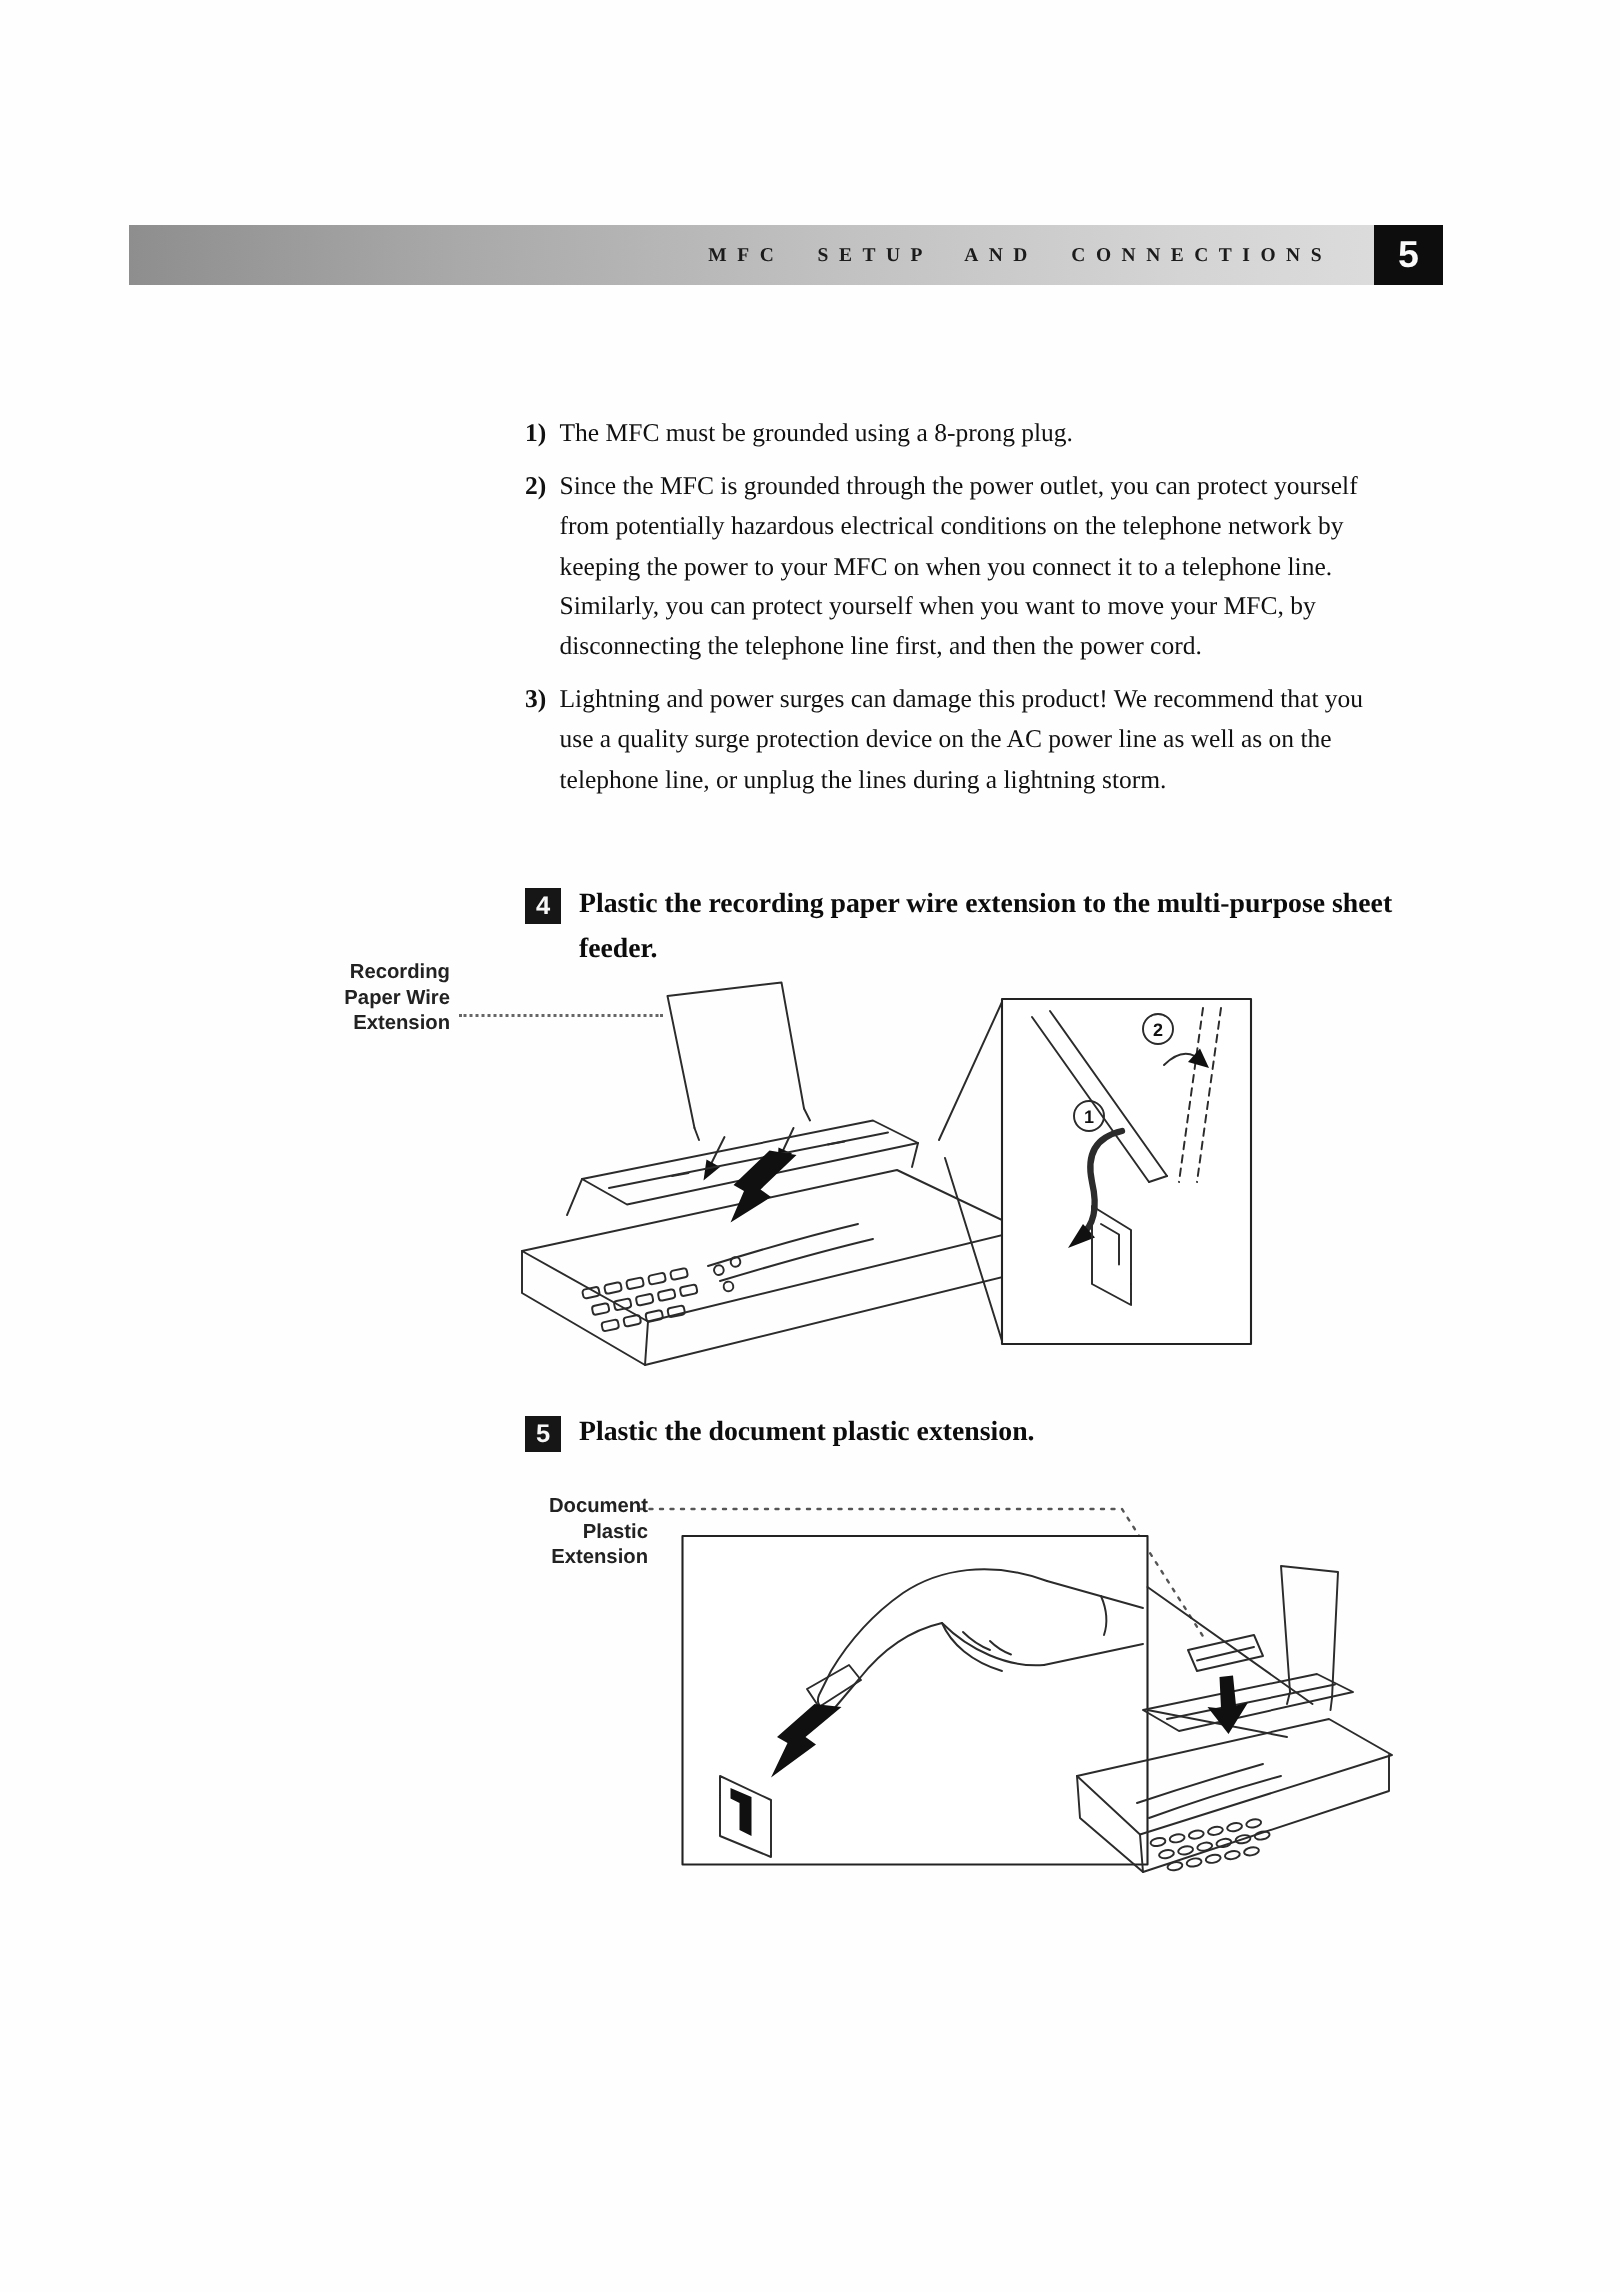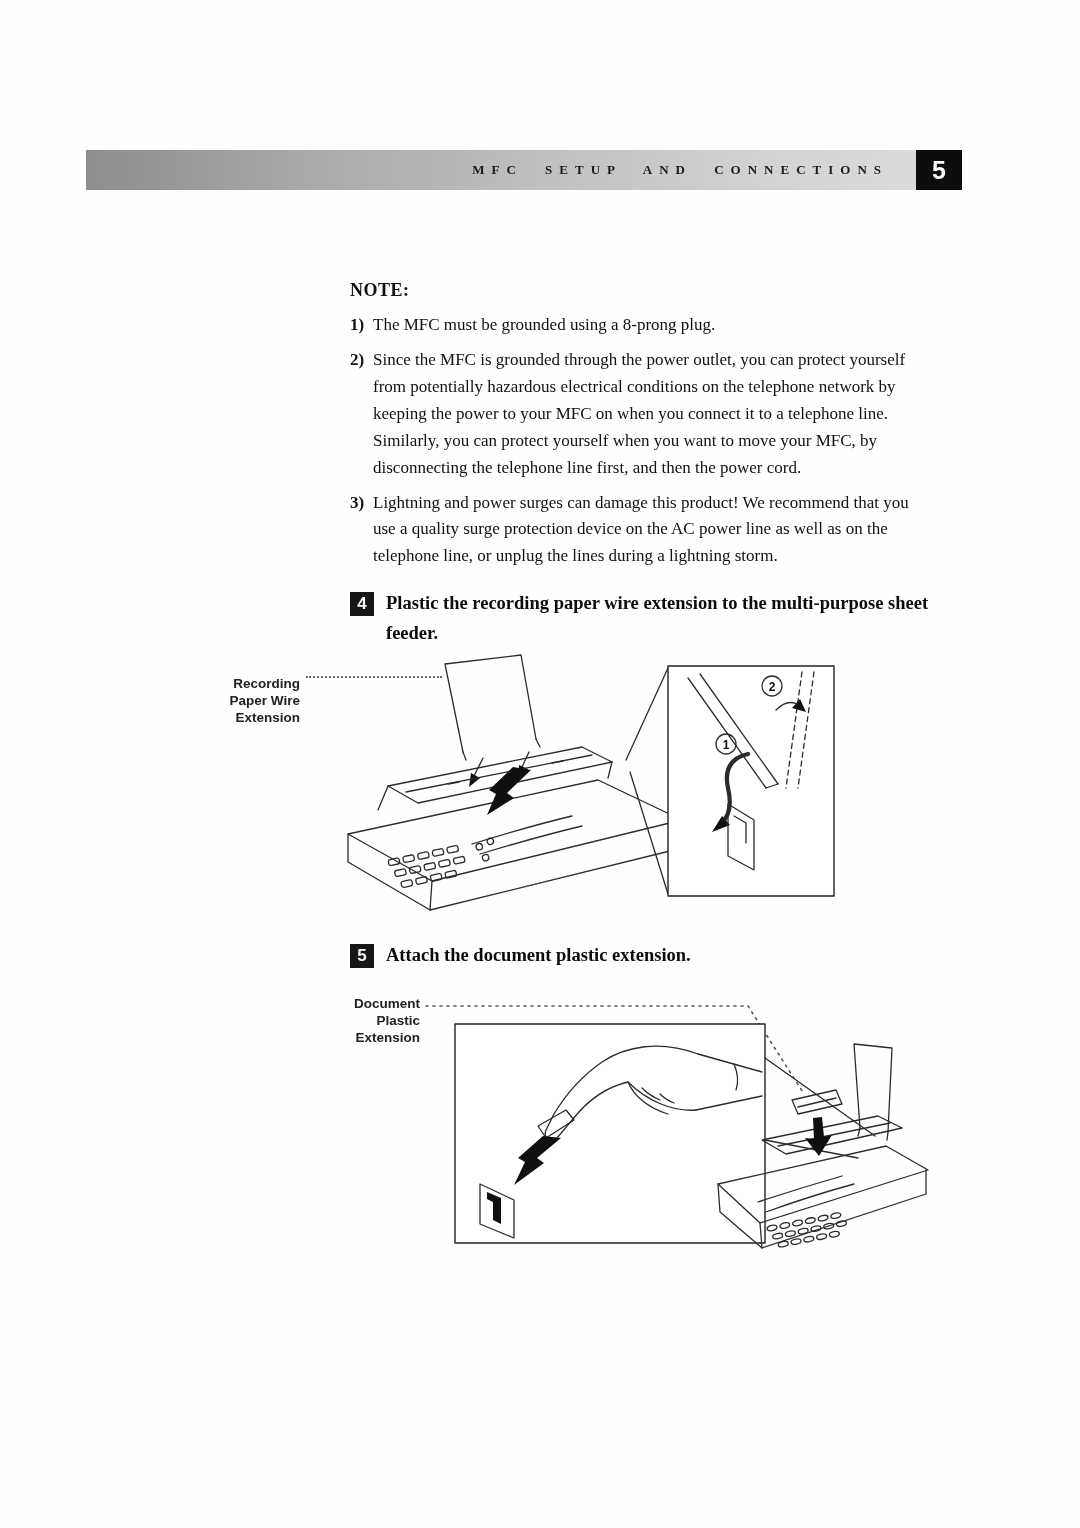--- a/index.html
+++ b/index.html
@@ -67,22 +67,22 @@
     font-size:17px; font-weight:bold;
   }
   .step-title{ flex:1; max-width:545px; }
   
   .fig-label{
     position:absolute;
     font-family:"Liberation Sans", sans-serif;
     font-weight:bold; font-size:13.5px; line-height:1.25;
     color:#222; text-align:right; white-space:pre-line;
   }
-  #label1{ left:214px; top:676px; width:86px; }
-  #label2{ left:344px; top:996px; width:76px; }
+  #label1{ left:214px; top:640px; width:86px; }
+  #label2{ left:356px; top:996px; width:76px; }
   .leader-dots{
     position:absolute;
     border-top:2px dotted #666;
   }
   #leader1{ left:306px; top:676px; width:136px; }
   
   .figure-svg{ position:absolute; }
   #fig1{ left:330px; top:648px; width:510px; height:290px; }
   #fig2{ left:330px; top:988px; width:600px; height:290px; }
   .figure-svg path, .figure-svg line, .figure-svg rect, .figure-svg circle, .figure-svg ellipse{
@@ -104,21 +104,20 @@
 <body>
 
 <div class="page">
 
   <div class="header-bar">
     <span class="header-title">MFC SETUP AND CONNECTIONS</span>
     <span class="page-number-box">5</span>
   </div>
 
   <div class="note">
-    <div class="note-heading">NOTE:</div>
     <div class="note-item">
       <span class="note-num">1)</span>
       <span class="note-text">The MFC must be grounded using a 8-prong plug.</span>
     </div>
     <div class="note-item">
       <span class="note-num">2)</span>
       <span class="note-text">Since the MFC is grounded through the power outlet, you can protect yourself from potentially hazardous electrical conditions on the telephone network by keeping the power to your MFC on when you connect it to a telephone line. Similarly, you can protect yourself when you want to move your MFC, by disconnecting the telephone line first, and then the power cord.</span>
     </div>
     <div class="note-item">
       <span class="note-num">3)</span>
@@ -202,21 +201,21 @@
       <path d="M404 168 l12 7 l0 20"></path>
     </g>
   </svg>
   <div class="fig-label" id="label1">Recording
 Paper Wire
 Extension</div>
   <div class="leader-dots" id="leader1"></div>
 
   <div class="step" id="step5">
     <span class="step-badge">5</span>
-    <span class="step-title">Attach the document plastic extension.</span>
+    <span class="step-title">Plastic the document plastic extension.</span>
   </div>
 
   <svg id="fig2" class="figure-svg" viewBox="0 0 600 290">
 
     <g>
       <path class="dotted" d="M96 18 H418"></path>
       <path class="dotted" d="M418 18 L474 106"></path>
     </g>
 
     <g>

